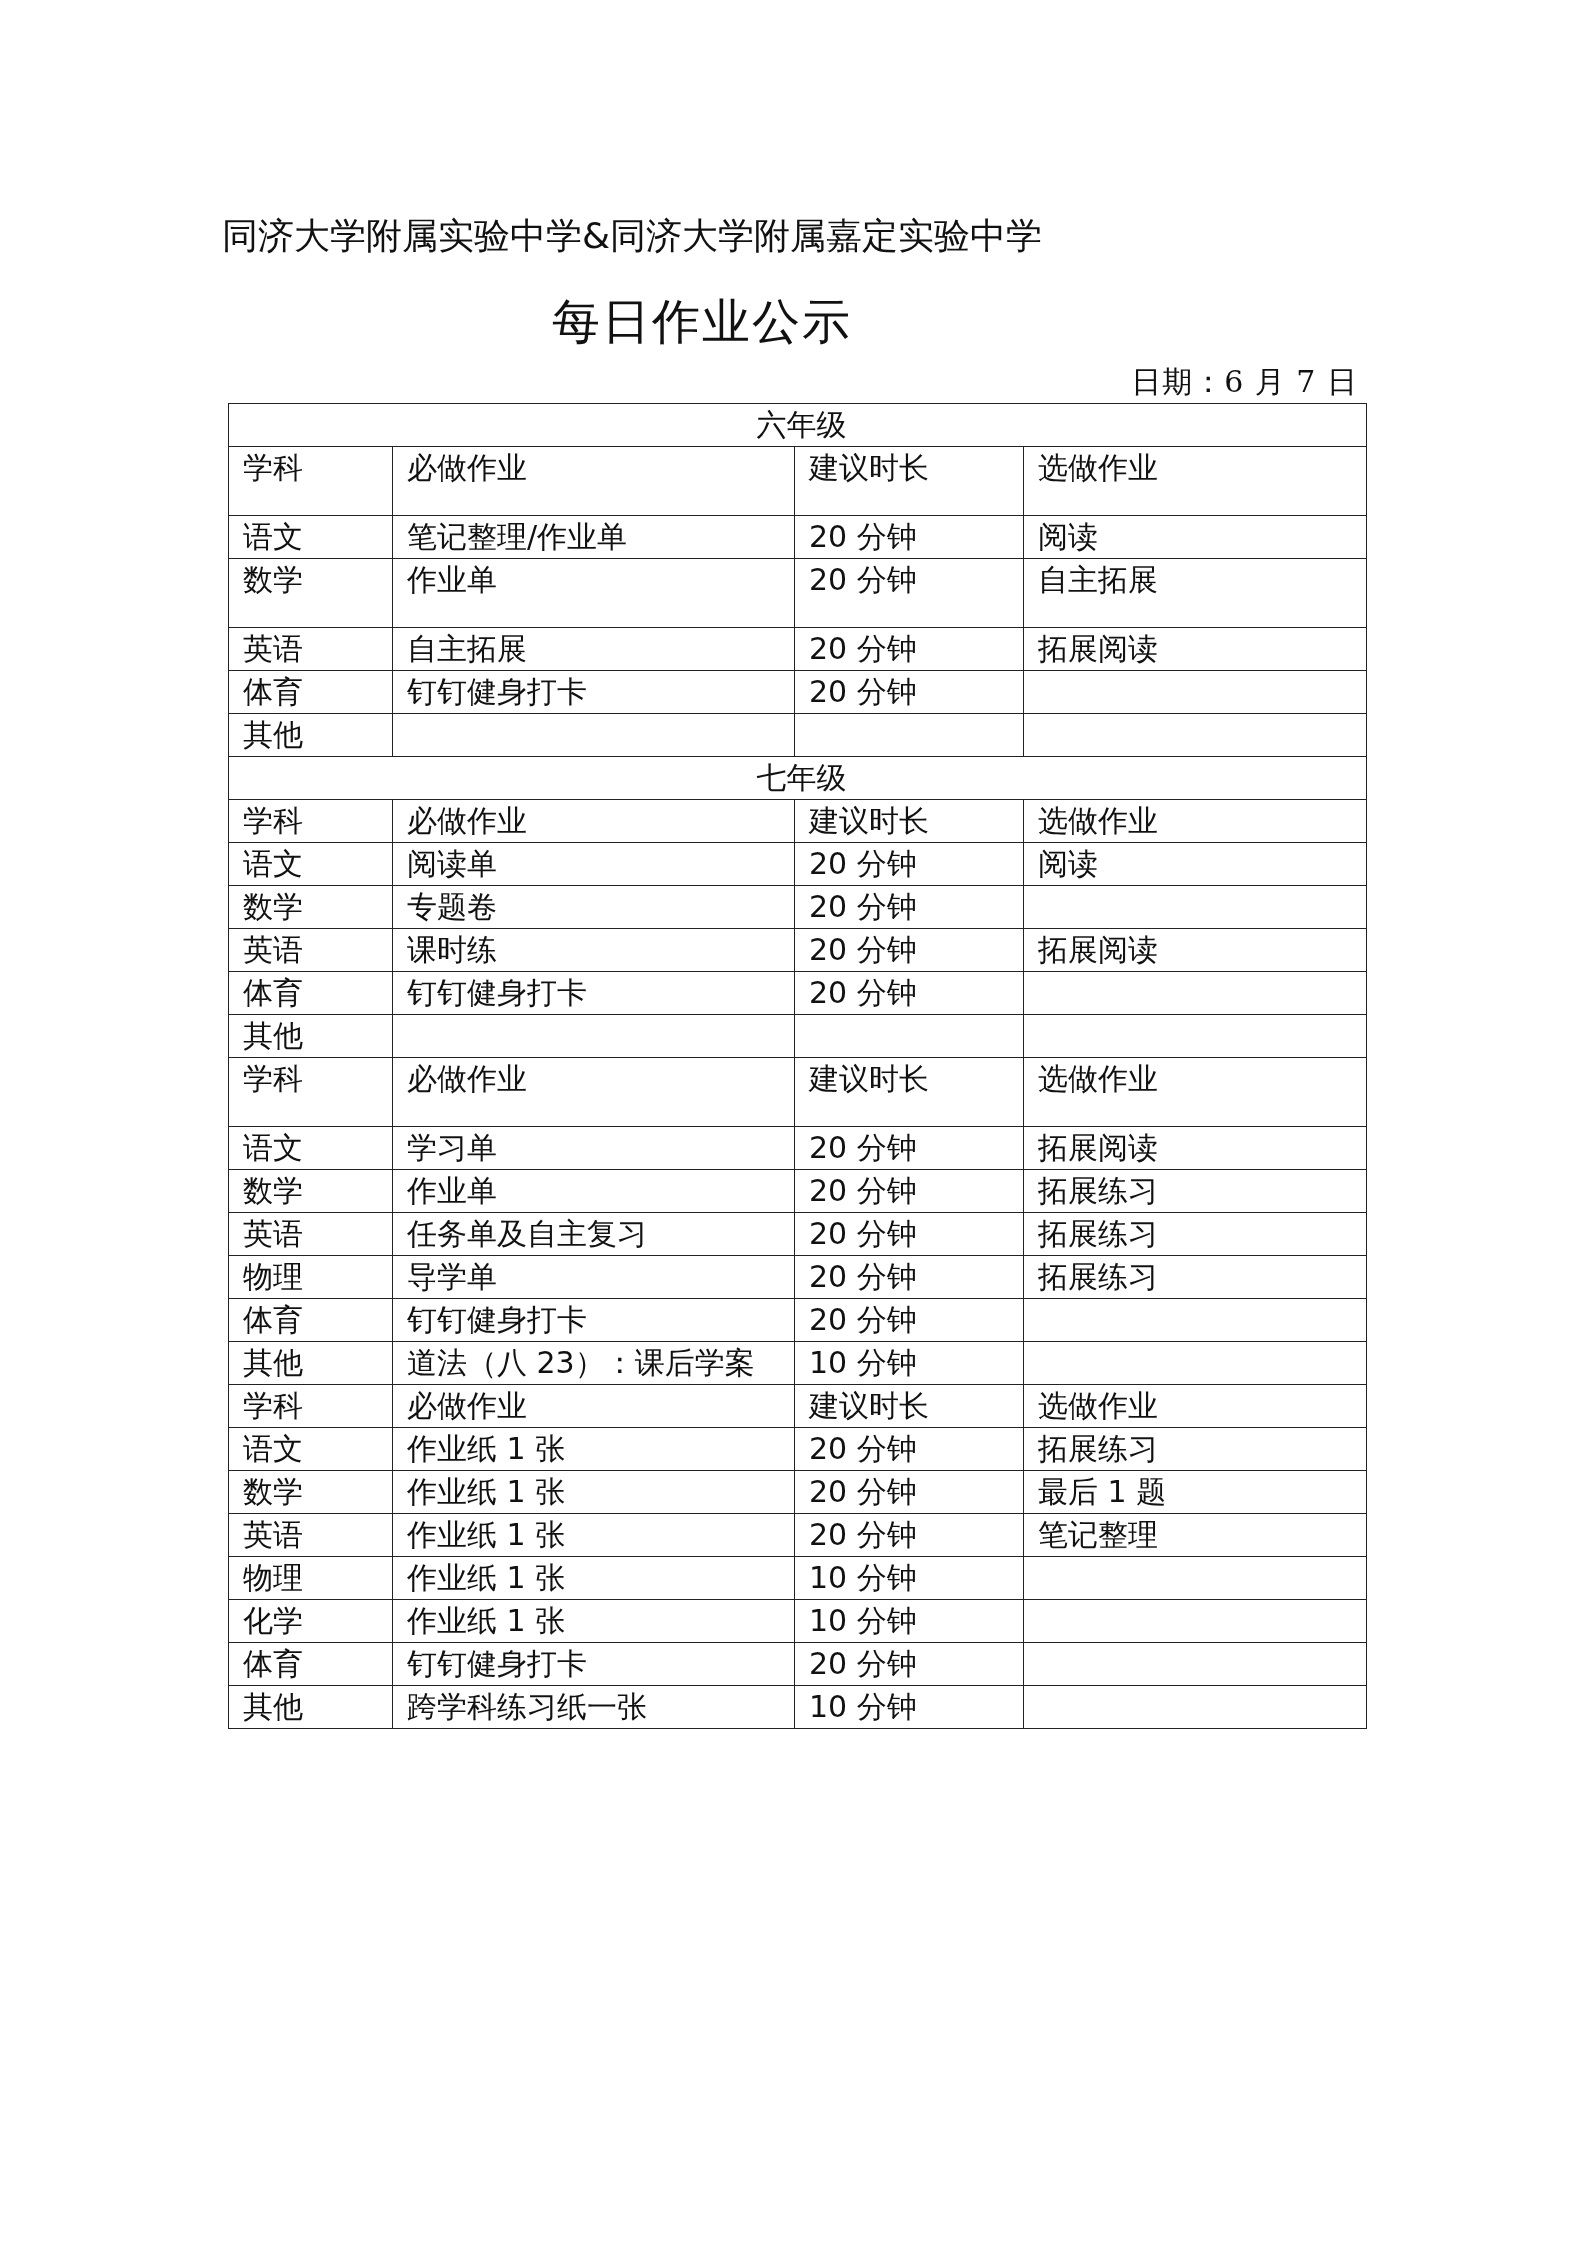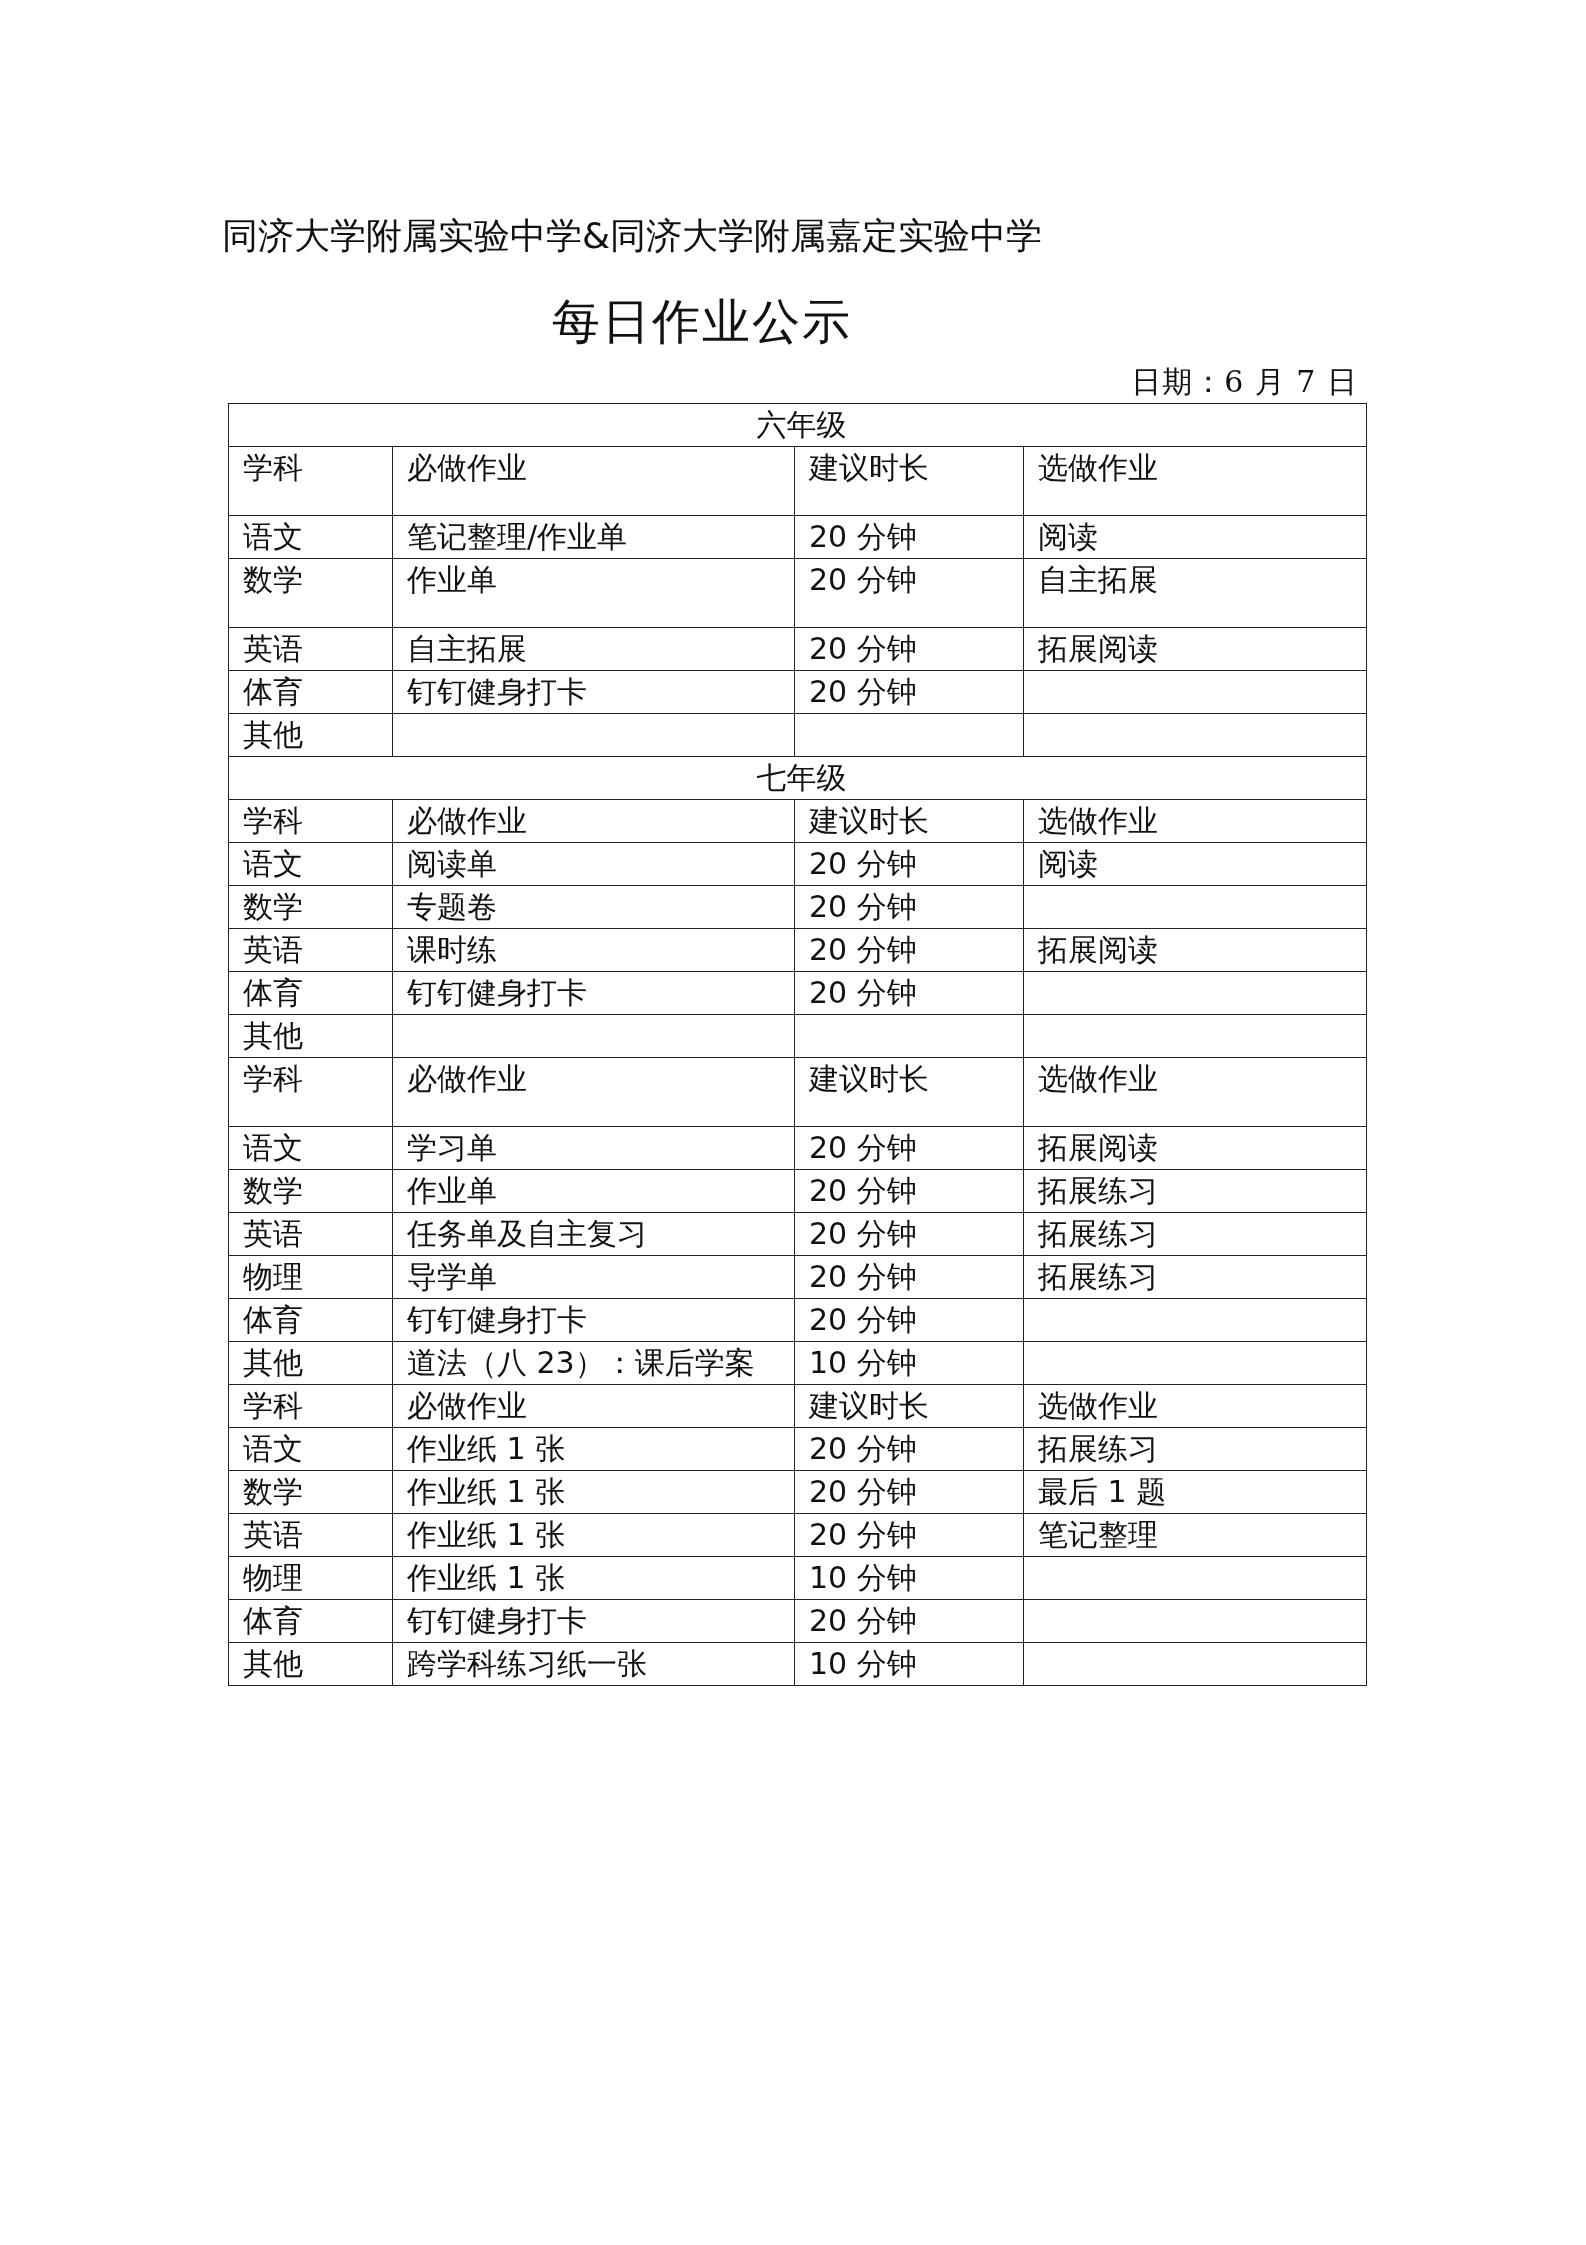--- a/index.html
+++ b/index.html
@@ -172,20 +172,26 @@
         <td>20 分钟</td>
         <td>笔记整理</td>
       </tr>
       <tr>
         <td>物理</td>
         <td>作业纸 1 张</td>
         <td>10 分钟</td>
         <td></td>
       </tr>
       <tr>
+        <td>化学</td>
+        <td>作业纸 1 张</td>
+        <td>10 分钟</td>
+        <td></td>
+      </tr>
+      <tr>
         <td>体育</td>
         <td>钉钉健身打卡</td>
         <td>20 分钟</td>
         <td></td>
       </tr>
       <tr>
         <td>其他</td>
         <td>跨学科练习纸一张</td>
         <td>10 分钟</td>
         <td></td>

